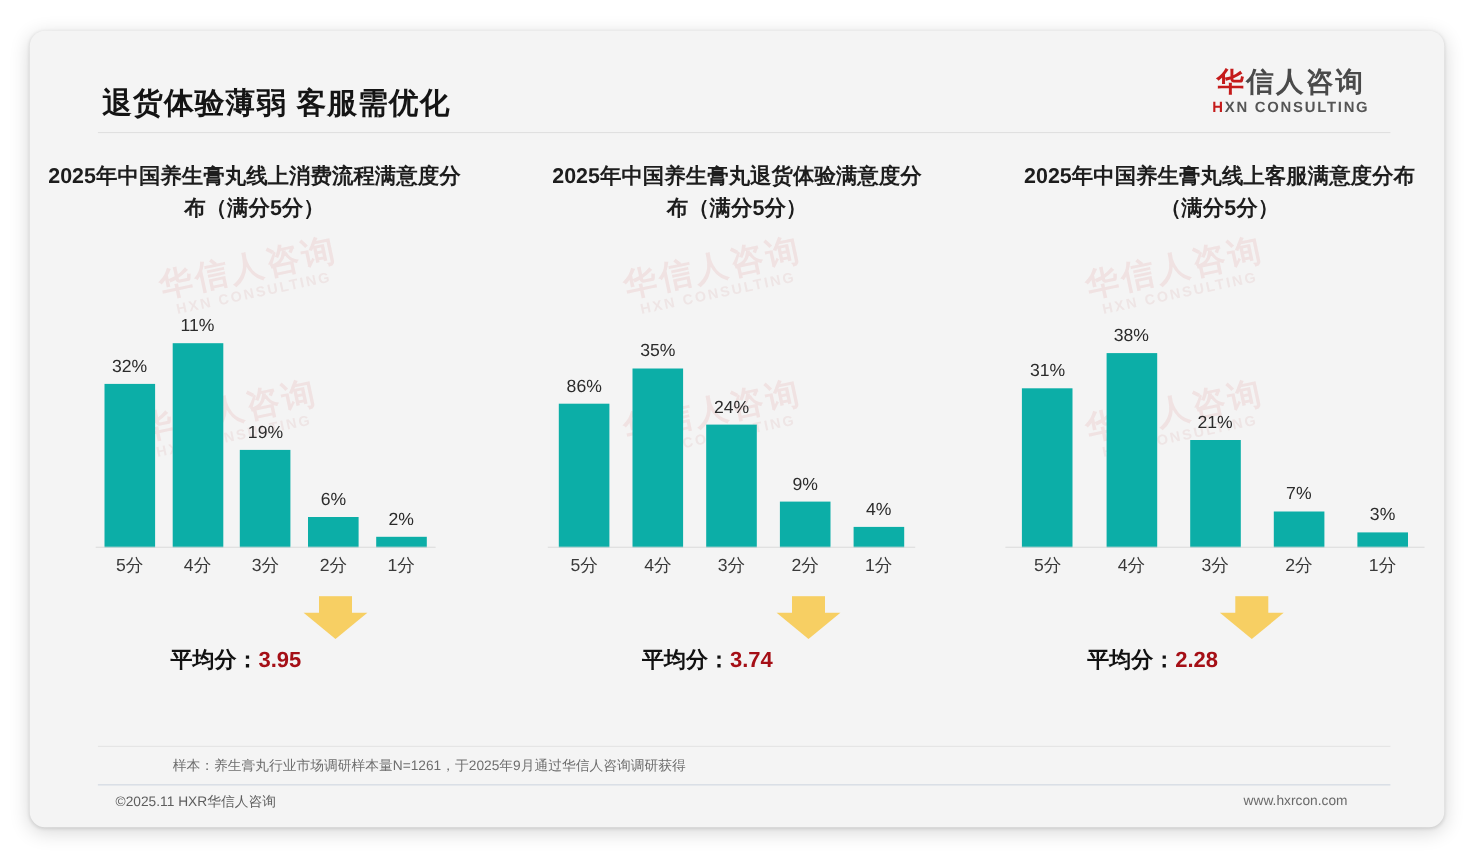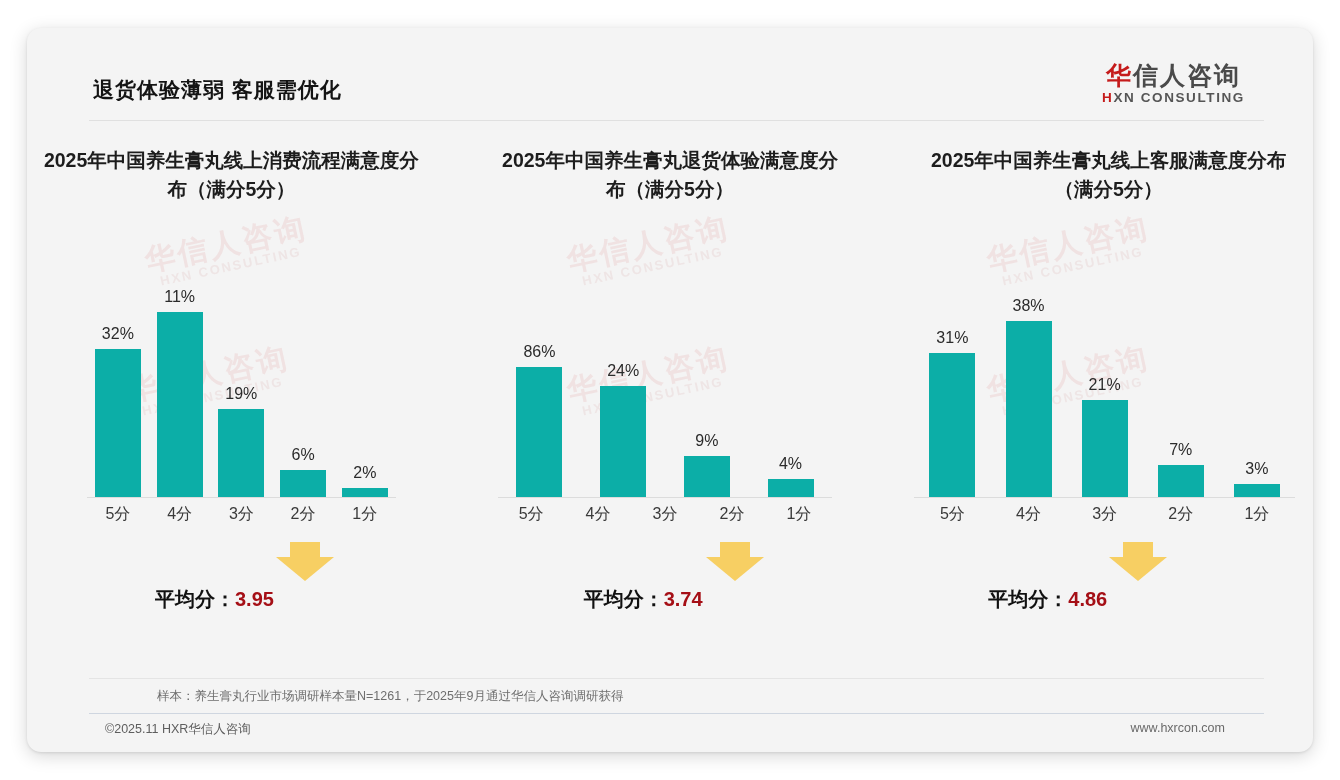--- a/index.html
+++ b/index.html
@@ -28,21 +28,21 @@
   .header {
     position: absolute;
     left: 0; top: 0;
     width: 100%;
     height: 90px;
   }
   .slide-title {
     position: absolute;
     left: 66px;
     top: 48px;
-    font-size: 21px;
+    font-size: 27px;
     font-weight: bold;
     color: #141414;
     letter-spacing: 1px;
     white-space: nowrap;
   }
   .header-rule {
     position: absolute;
     left: 62px;
     top: 92px;
     width: 1175px;
@@ -366,20 +366,24 @@
 
     <div class="panel">
       <div class="panel-title">2025年中国养生膏丸退货体验满意度分布（满分5分）</div>
       <div class="plot">
         <div class="bars">
           <div class="bar-slot">
             <div class="bar-value">86%</div>
             <div class="bar-rect" style="height:131px"></div>
           </div>
           <div class="bar-slot">
+            <div class="bar-value">35%</div>
+            <div class="bar-rect" style="height:163px"></div>
+          </div>
+          <div class="bar-slot">
             <div class="bar-value">24%</div>
             <div class="bar-rect" style="height:112px"></div>
           </div>
           <div class="bar-slot">
             <div class="bar-value">9%</div>
             <div class="bar-rect" style="height:42px"></div>
           </div>
           <div class="bar-slot">
             <div class="bar-value">4%</div>
             <div class="bar-rect" style="height:19px"></div>
@@ -435,21 +439,21 @@
           <div class="cat">3分</div>
           <div class="cat">2分</div>
           <div class="cat">1分</div>
         </div>
       </div>
       <div class="avg-block">
         <div class="arrow">
           <div class="arrow-shaft"></div>
           <div class="arrow-head"></div>
         </div>
-        <div class="avg-line"><span>平均分：</span><span class="avg-score">4.86</span></div>
+        <div class="avg-line"><span>平均分：</span><span class="avg-score">2.28</span></div>
       </div>
     </div>
 
   </div>
 
   <div class="note-rule"></div>
   <div class="note">样本：养生膏丸行业市场调研样本量N=1261，于2025年9月通过华信人咨询调研获得</div>
   <div class="footer-rule"></div>
   <div class="footer">
     <div class="footer-left">©2025.11 HXR华信人咨询</div>

